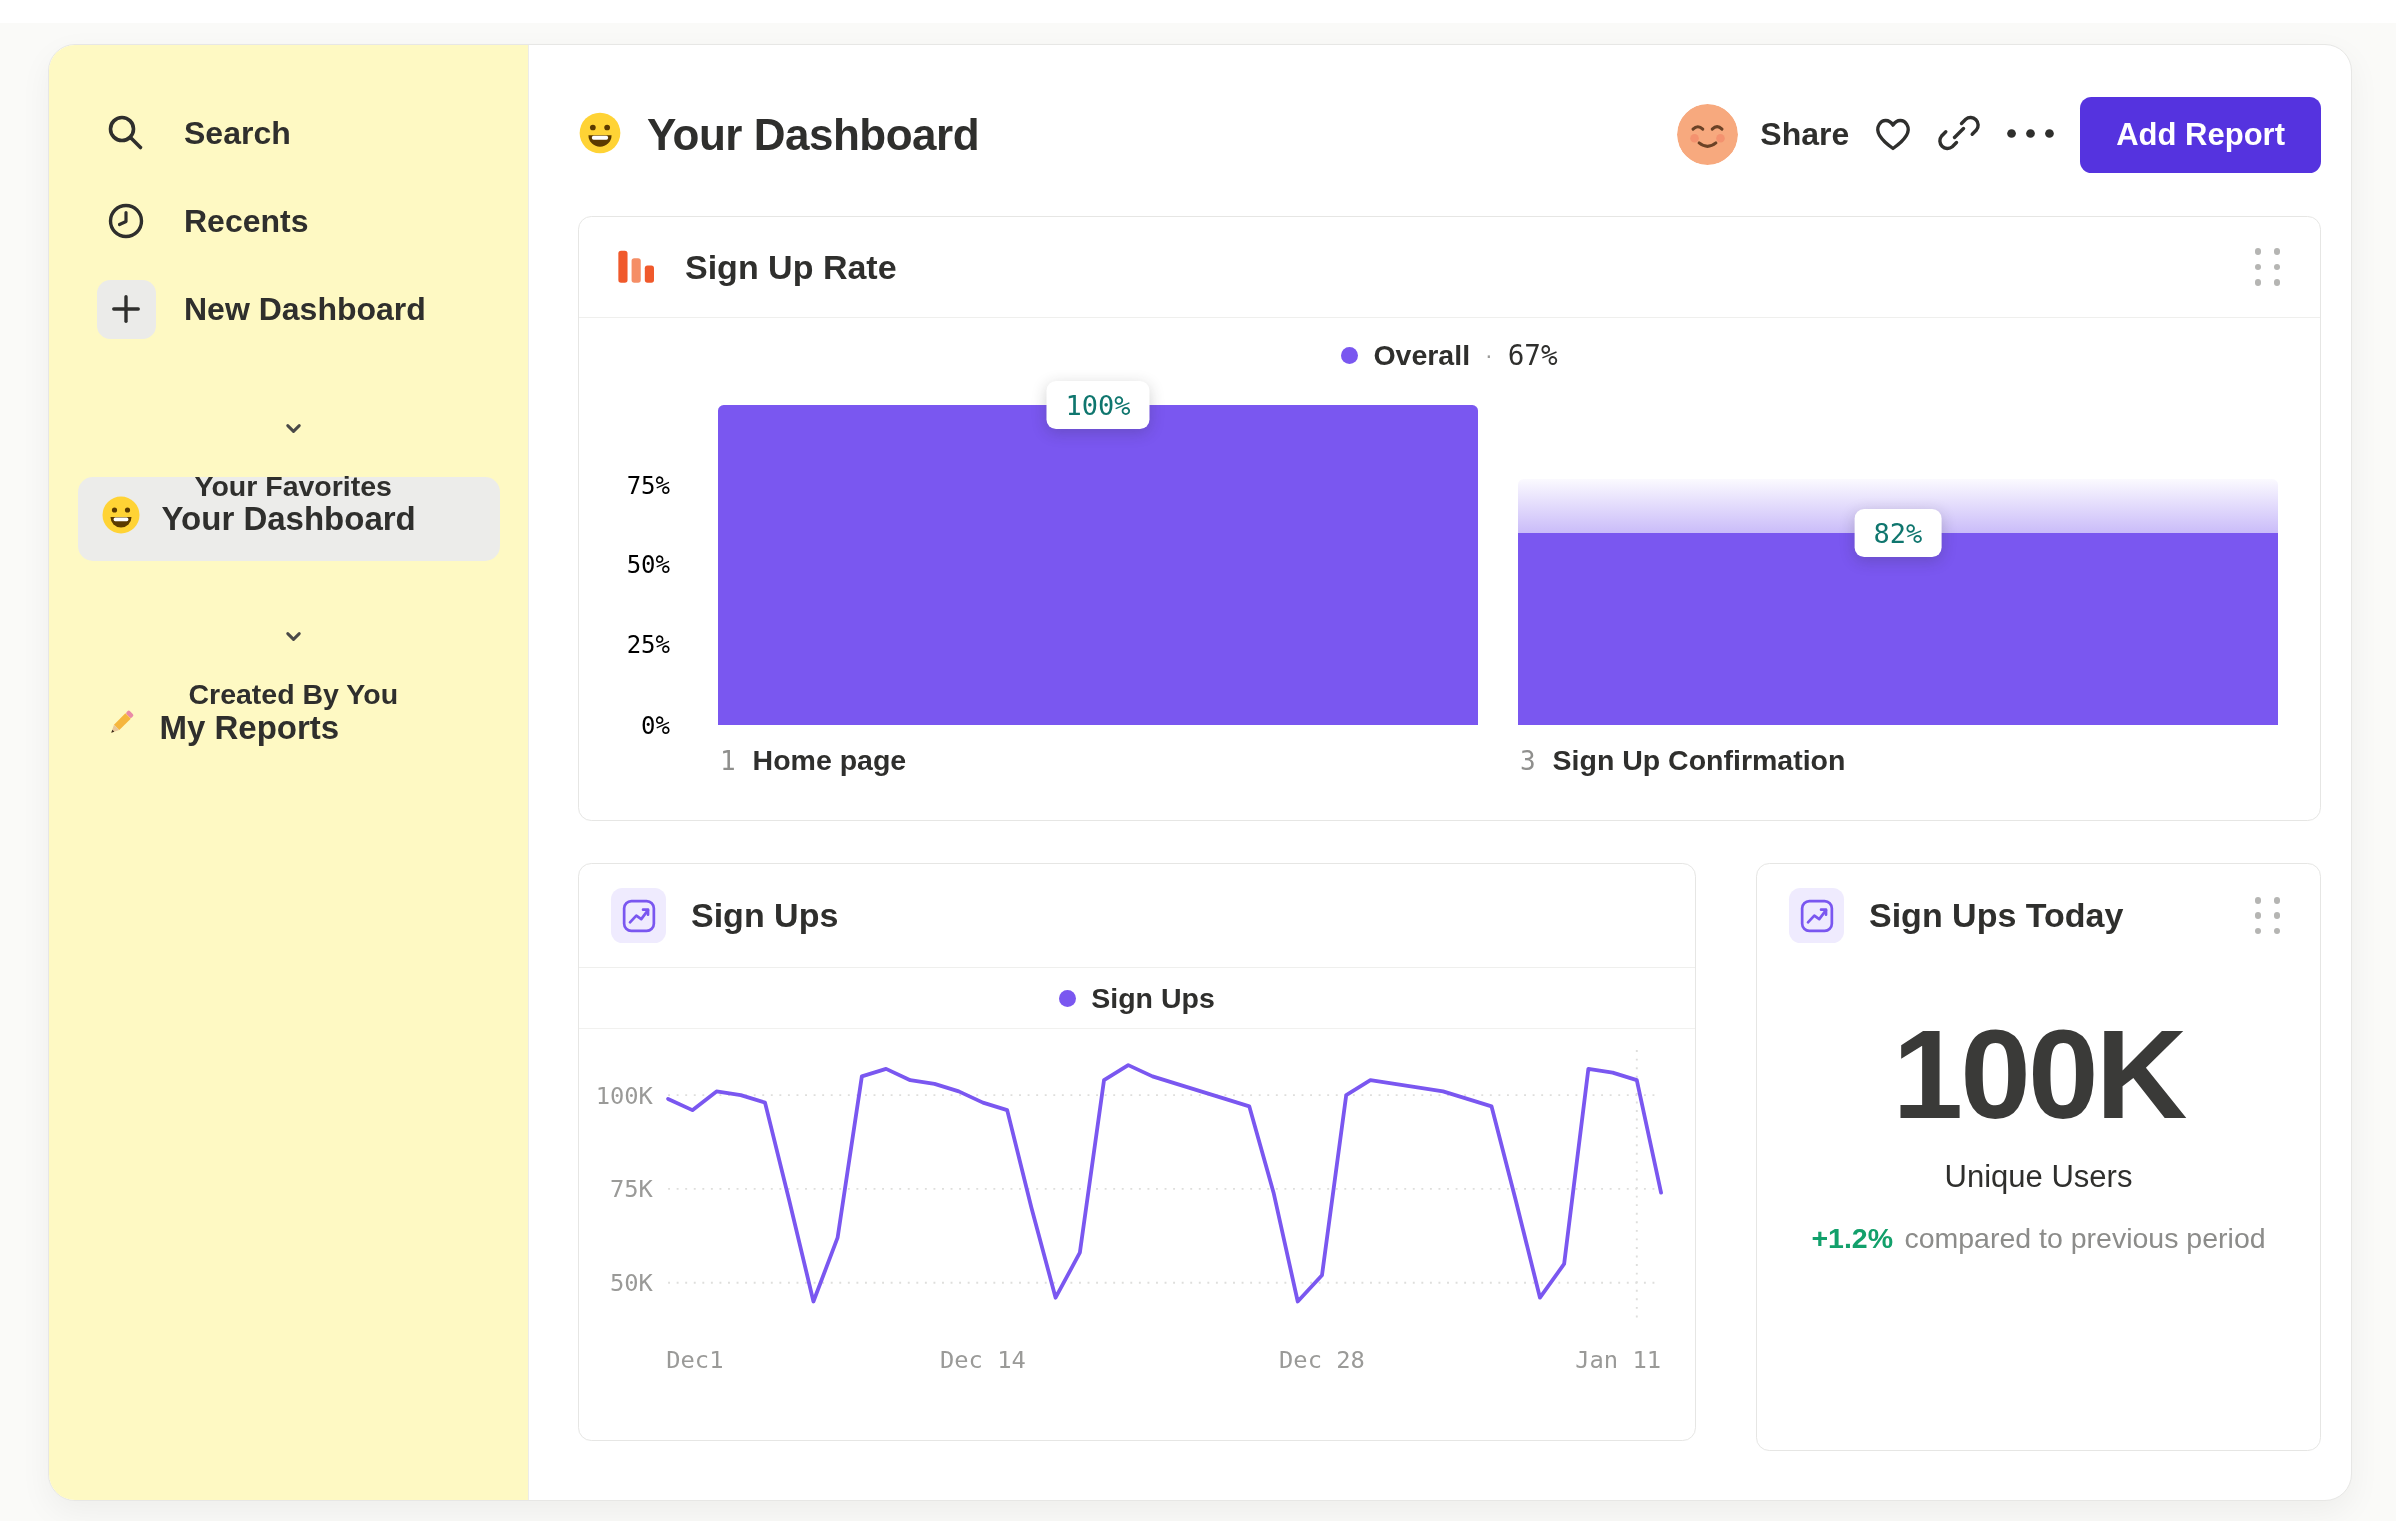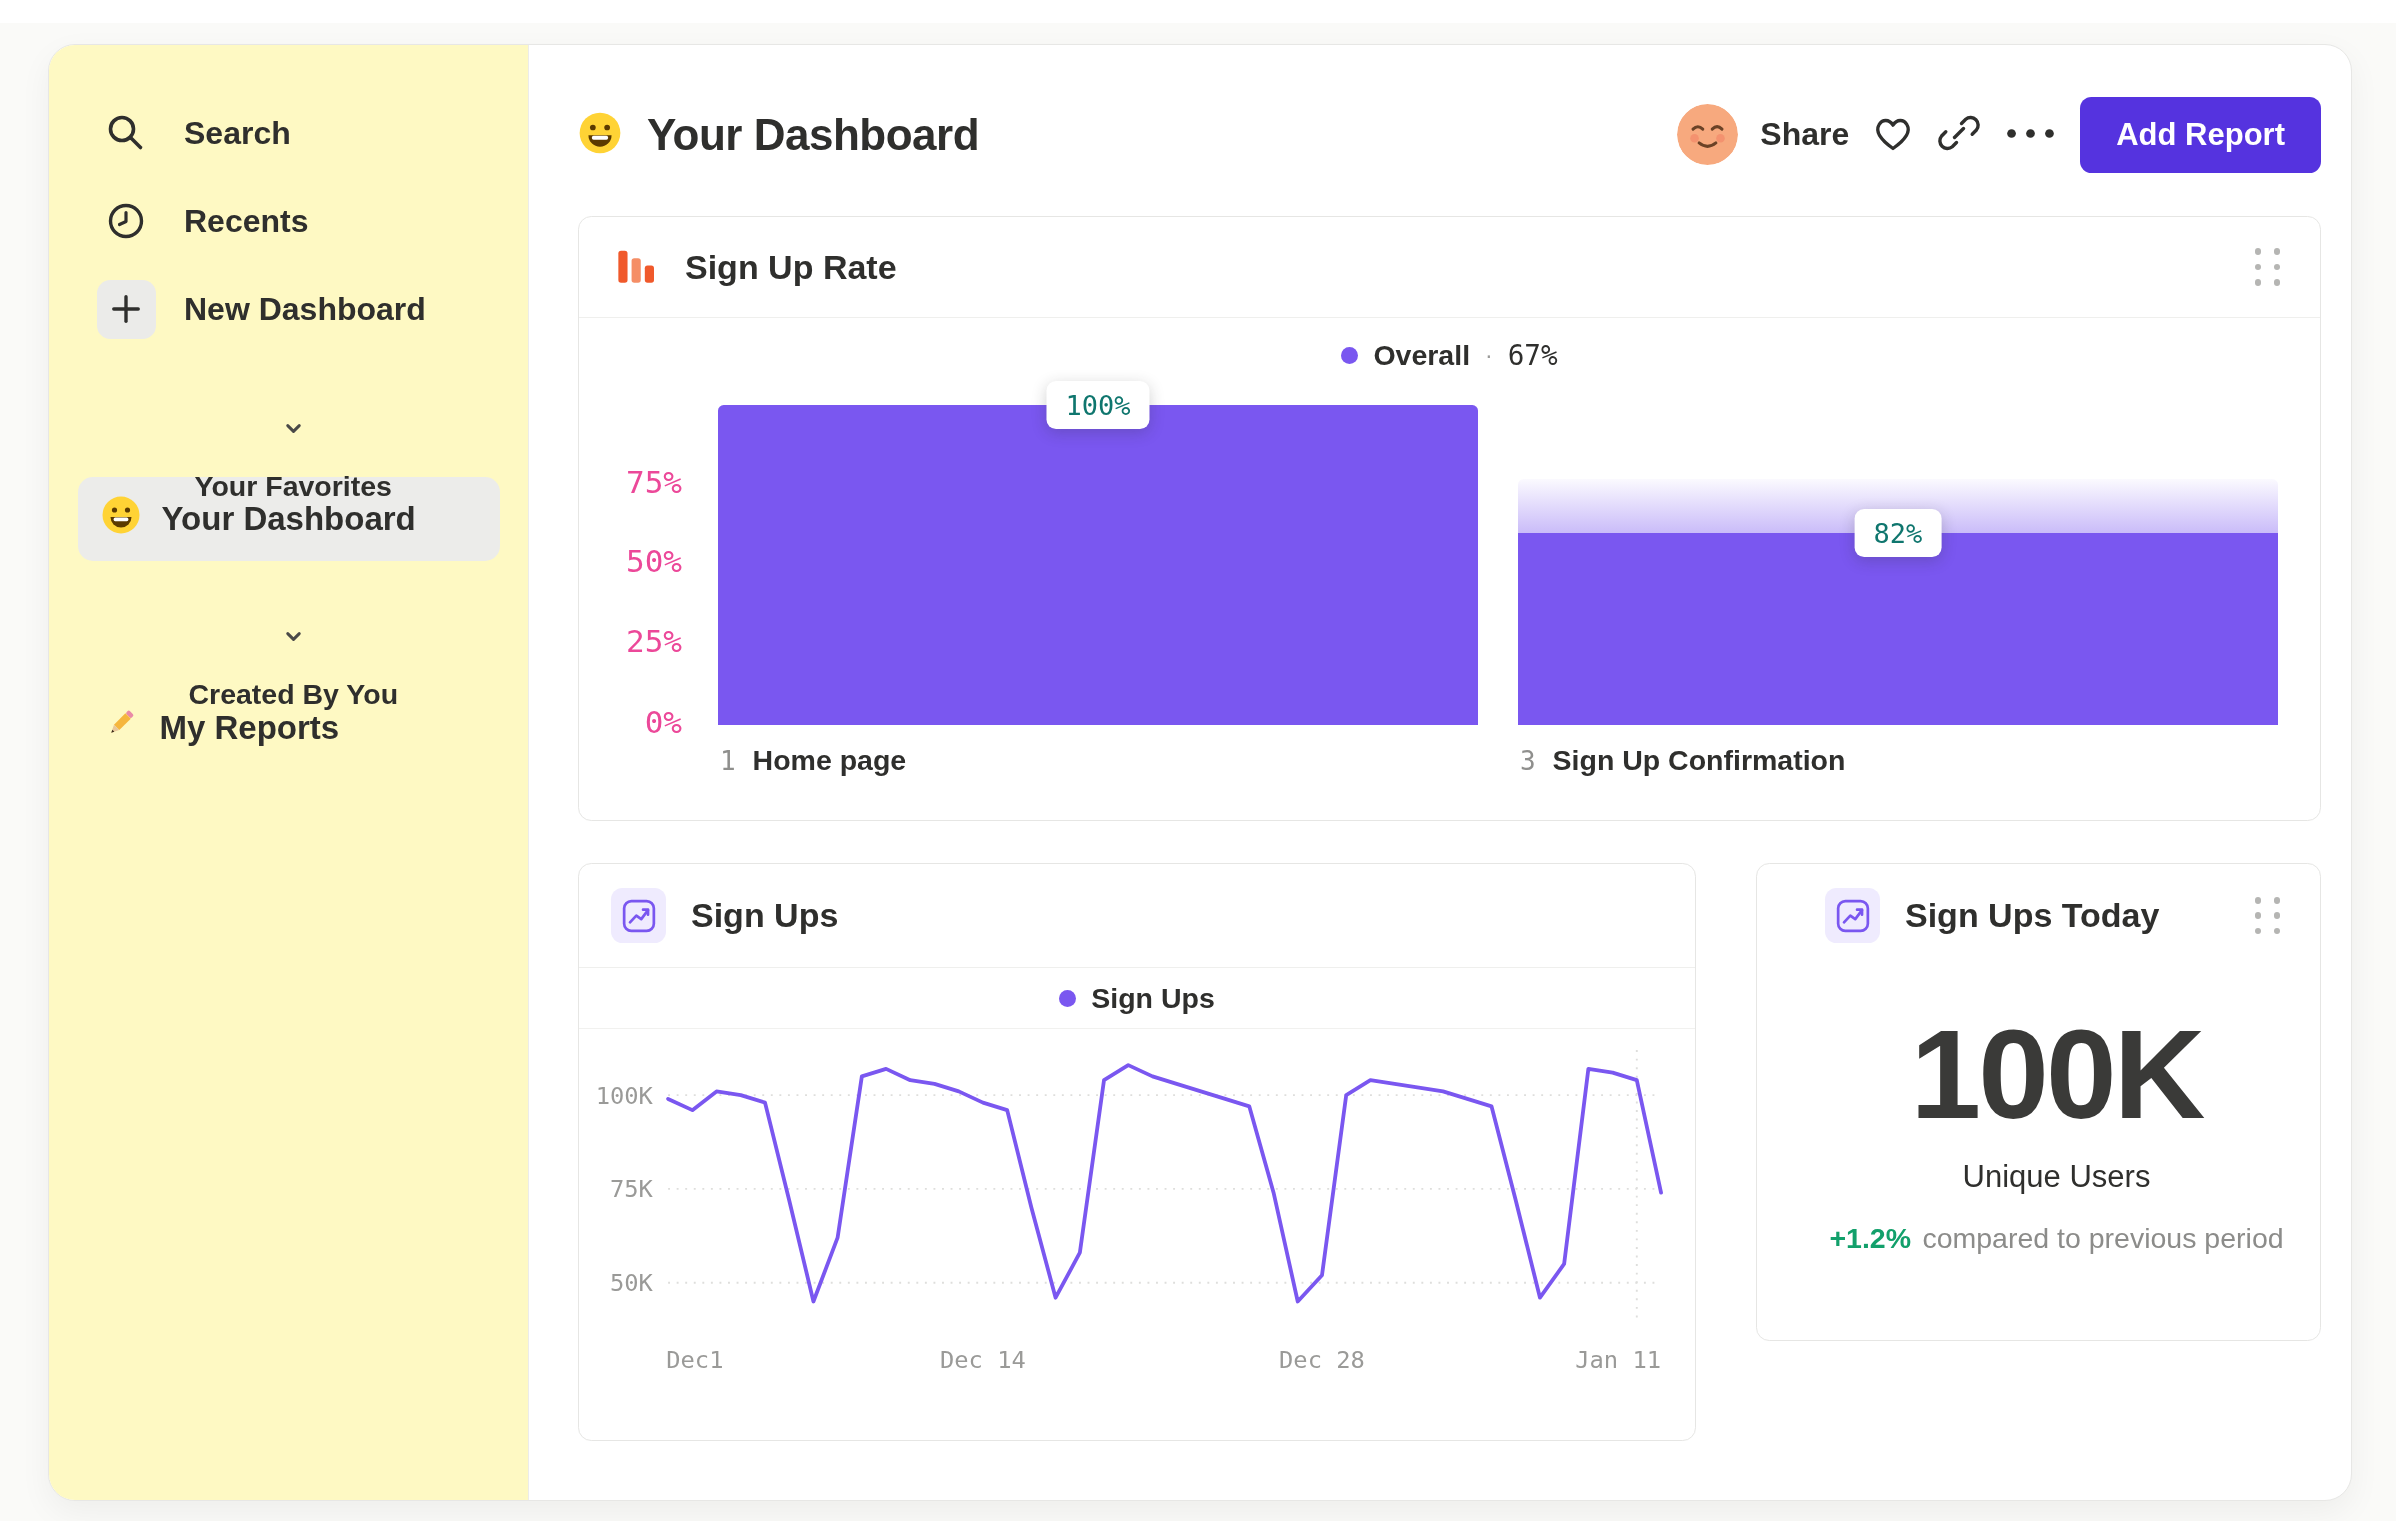--- a/index.html
+++ b/index.html
@@ -50,37 +50,37 @@
   .legend-row.bordered { height:61px; border-bottom:1.4px solid #F1F1EF; }
   .legend-dot { width:17px; height:17px; border-radius:50%; background:#7A57F0; }
   .legend-label { font-weight:600; }
   .legend-sep { color:#9A9A98; font-size:23px; }
   .legend-value { font-family:"DejaVu Sans Mono",monospace; font-size:27.6px; }
 
   
   .card-funnel { margin-top:34px; }
   .funnel-wrap { position:relative; margin:13.3px 42px 0 44px; height:415px; }
   .funnel-axis { position:absolute; left:0; bottom:95px; height:320px; width:59px; }
-  .f-tick { position:absolute; right:0; font-family:"DejaVu Sans Mono",monospace; font-size:31px; color:#ec4899; }
+  .f-tick { position:absolute; right:12px; font-family:"DejaVu Sans Mono",monospace; font-size:24px; color:#000000; }
   .funnel-bars { position:absolute; left:95px; right:0; bottom:95px; height:320px; display:flex; gap:40px; }
   .bar-col { flex:1; position:relative; }
   .bar-fill { position:absolute; left:0; right:0; bottom:0; background:#7A57F0; }
   .bar-cap { position:absolute; left:0; right:0; border-radius:5.7px 5.7px 0 0;
     background:linear-gradient(to bottom, rgba(122,87,240,0.03), rgba(122,87,240,0.40)); }
   .bar-badge { position:absolute; left:50%; transform:translateX(-50%); background:#fff; border-radius:9.5px;
     box-shadow:0 3.8px 15px rgba(40,40,40,0.22); padding:8.6px 19px; font-family:"DejaVu Sans Mono",monospace;
     font-size:27px; color:#0f766e; white-space:nowrap; z-index:2; }
   .bar-xlabel { position:absolute; top:calc(100% + 19px); left:1.9px; display:flex; gap:17px; align-items:baseline; white-space:nowrap; }
   .bar-num { font-family:"DejaVu Sans Mono",monospace; color:#8F8F8D; font-size:26px; }
   .bar-name { font-weight:600; font-size:28.5px; }
 
   
   .row2 { display:flex; gap:60px; margin-top:42px; }
   .card-signups { width:1118px; height:578px; display:flex; flex-direction:column; }
-  .card-today { flex:1; height:478px; display:flex; flex-direction:column;padding-left:36px; }
+  .card-today { flex:1; height:588px; display:flex; flex-direction:column; }
   .line-chart-wrap { padding:3.8px 0 0; }
   svg text.tick { font-family:"DejaVu Sans Mono",monospace; font-size:25px; fill:#9A9A98; }
 
   .today-body { display:flex; flex-direction:column; align-items:center; padding-top:44px; }
   .big-number { font-size:127px; font-weight:700; color:#3A3A38; letter-spacing:-2.9px; line-height:1; }
   .big-label { font-size:31px; font-weight:400; margin-top:21px; }
   .delta-row { margin-top:27px; font-size:28.5px; color:#8C8C8A; display:flex; gap:11.4px; align-items:baseline; }
   .delta-value { color:#12A06B; font-weight:700; }
 </style>
 </head>

